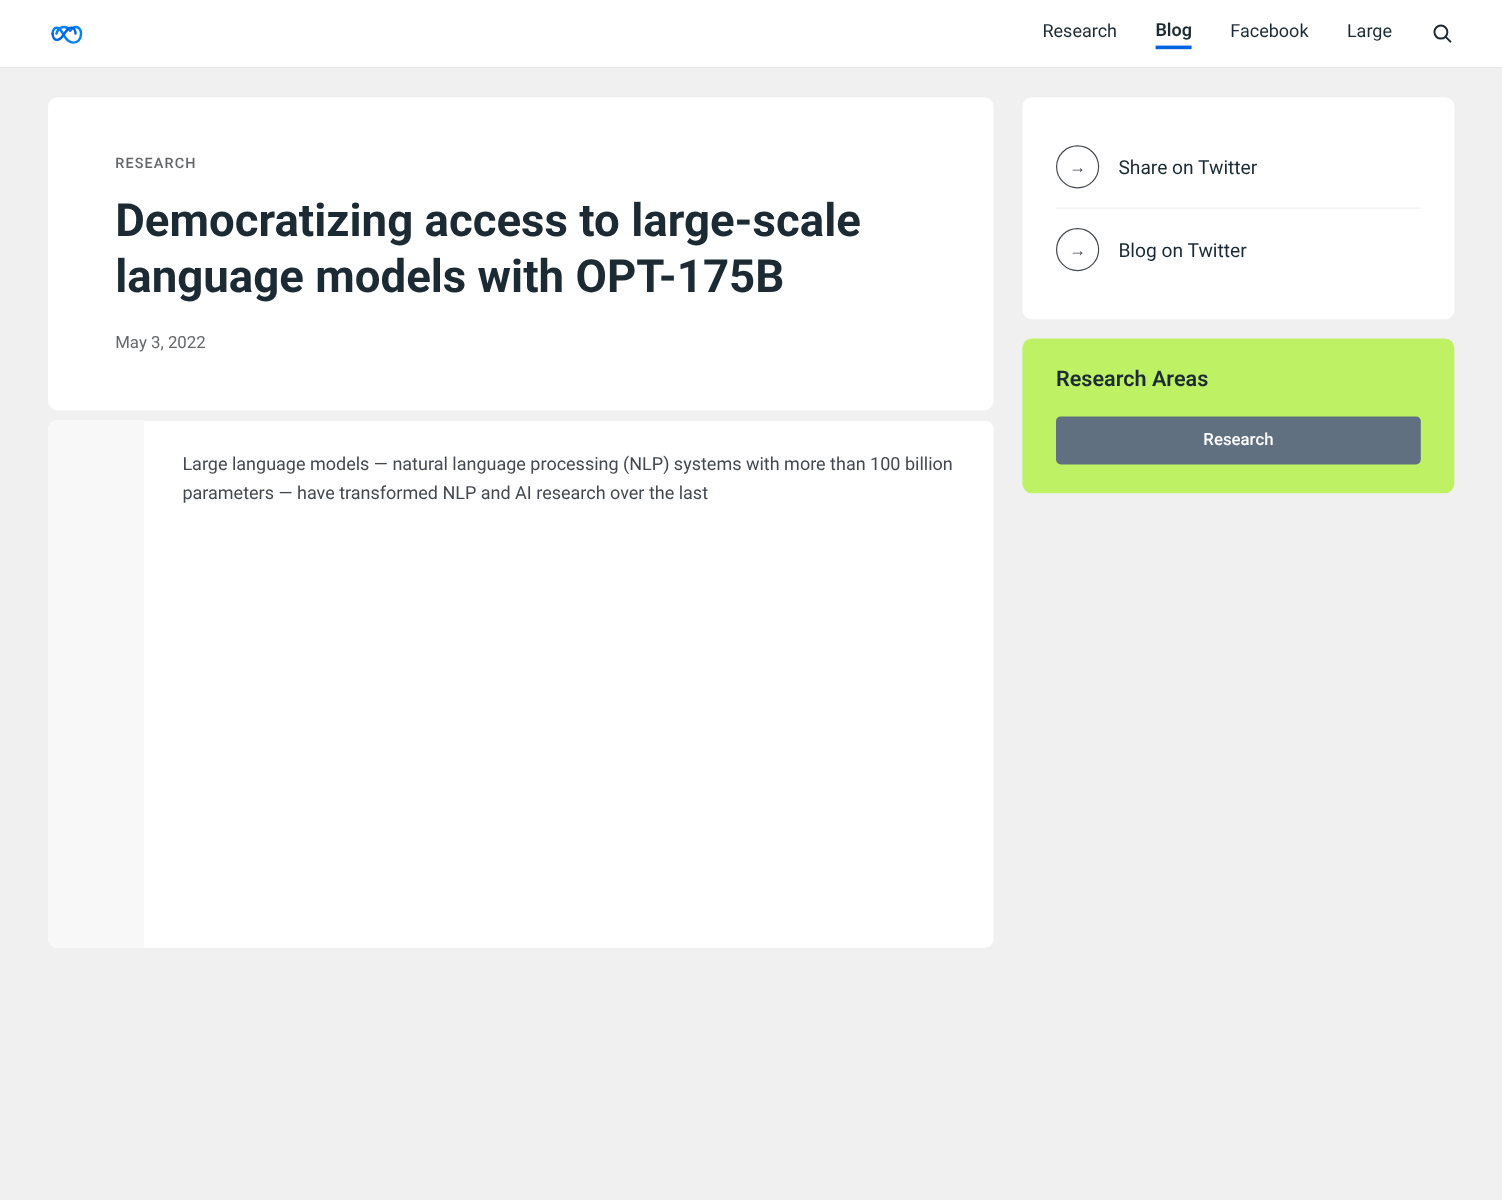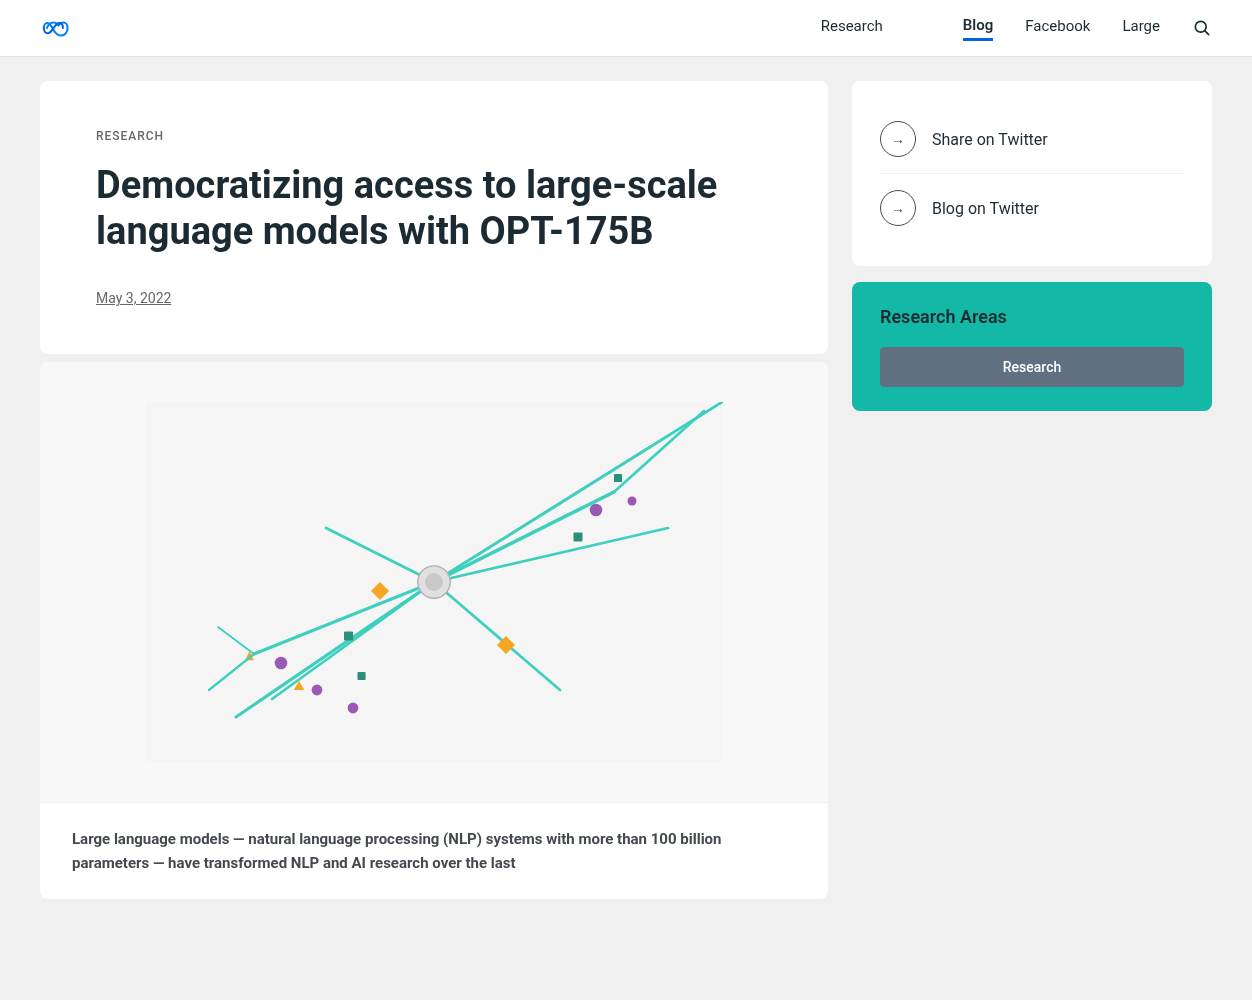--- a/index.html
+++ b/index.html
@@ -58,21 +58,20 @@
       text-decoration: none;
       font-weight: 400;
       cursor: pointer;
       padding-bottom: 4px;
     }
 
     .nav-link.active {
       color: #1c2b33;
       border-bottom: 3px solid #0064e0;
       font-weight: 600;
-      margin-left: 48px;
     }
 
     .nav-search {
       cursor: pointer;
       display: flex;
       align-items: center;
     }
 
     
     .page-wrapper {
@@ -104,39 +103,37 @@
       color: #65676b;
       text-transform: uppercase;
       margin-bottom: 20px;
     }
 
     .article-title {
       font-size: 38px;
       font-weight: 700;
       line-height: 1.2;
       color: #1c2b33;
-      margin-bottom: 36px;
+      margin-bottom: 24px;
       max-width: 640px;
     }
 
     .article-date {
       font-size: 14px;
       color: #65676b;
-      text-decoration: underline;
     }
 
     .article-image-card {
       background: #ffffff;
       border-radius: 8px;
       padding: 0;
       overflow: hidden;
       min-height: 420px;
       display: flex;
-      flex-direction: column;
-      font-weight: bold;
+      flex-direction: row;
     }
 
     .article-image-area {
       flex: 1;
       display: flex;
       align-items: center;
       justify-content: center;
       background: #f8f8f8;
       padding: 40px;
       min-height: 360px;
@@ -203,21 +200,21 @@
       color: #444950;
     }
 
     .share-label {
       font-size: 16px;
       font-weight: 400;
       color: #1c2b33;
     }
 
     .research-areas-card {
-      background: #14b8a6;
+      background: #bef264;
       border-radius: 8px;
       padding: 24px 28px;
     }
 
     .research-areas-title {
       font-size: 18px;
       font-weight: 600;
       color: #1c2b33;
       margin-bottom: 20px;
     }

